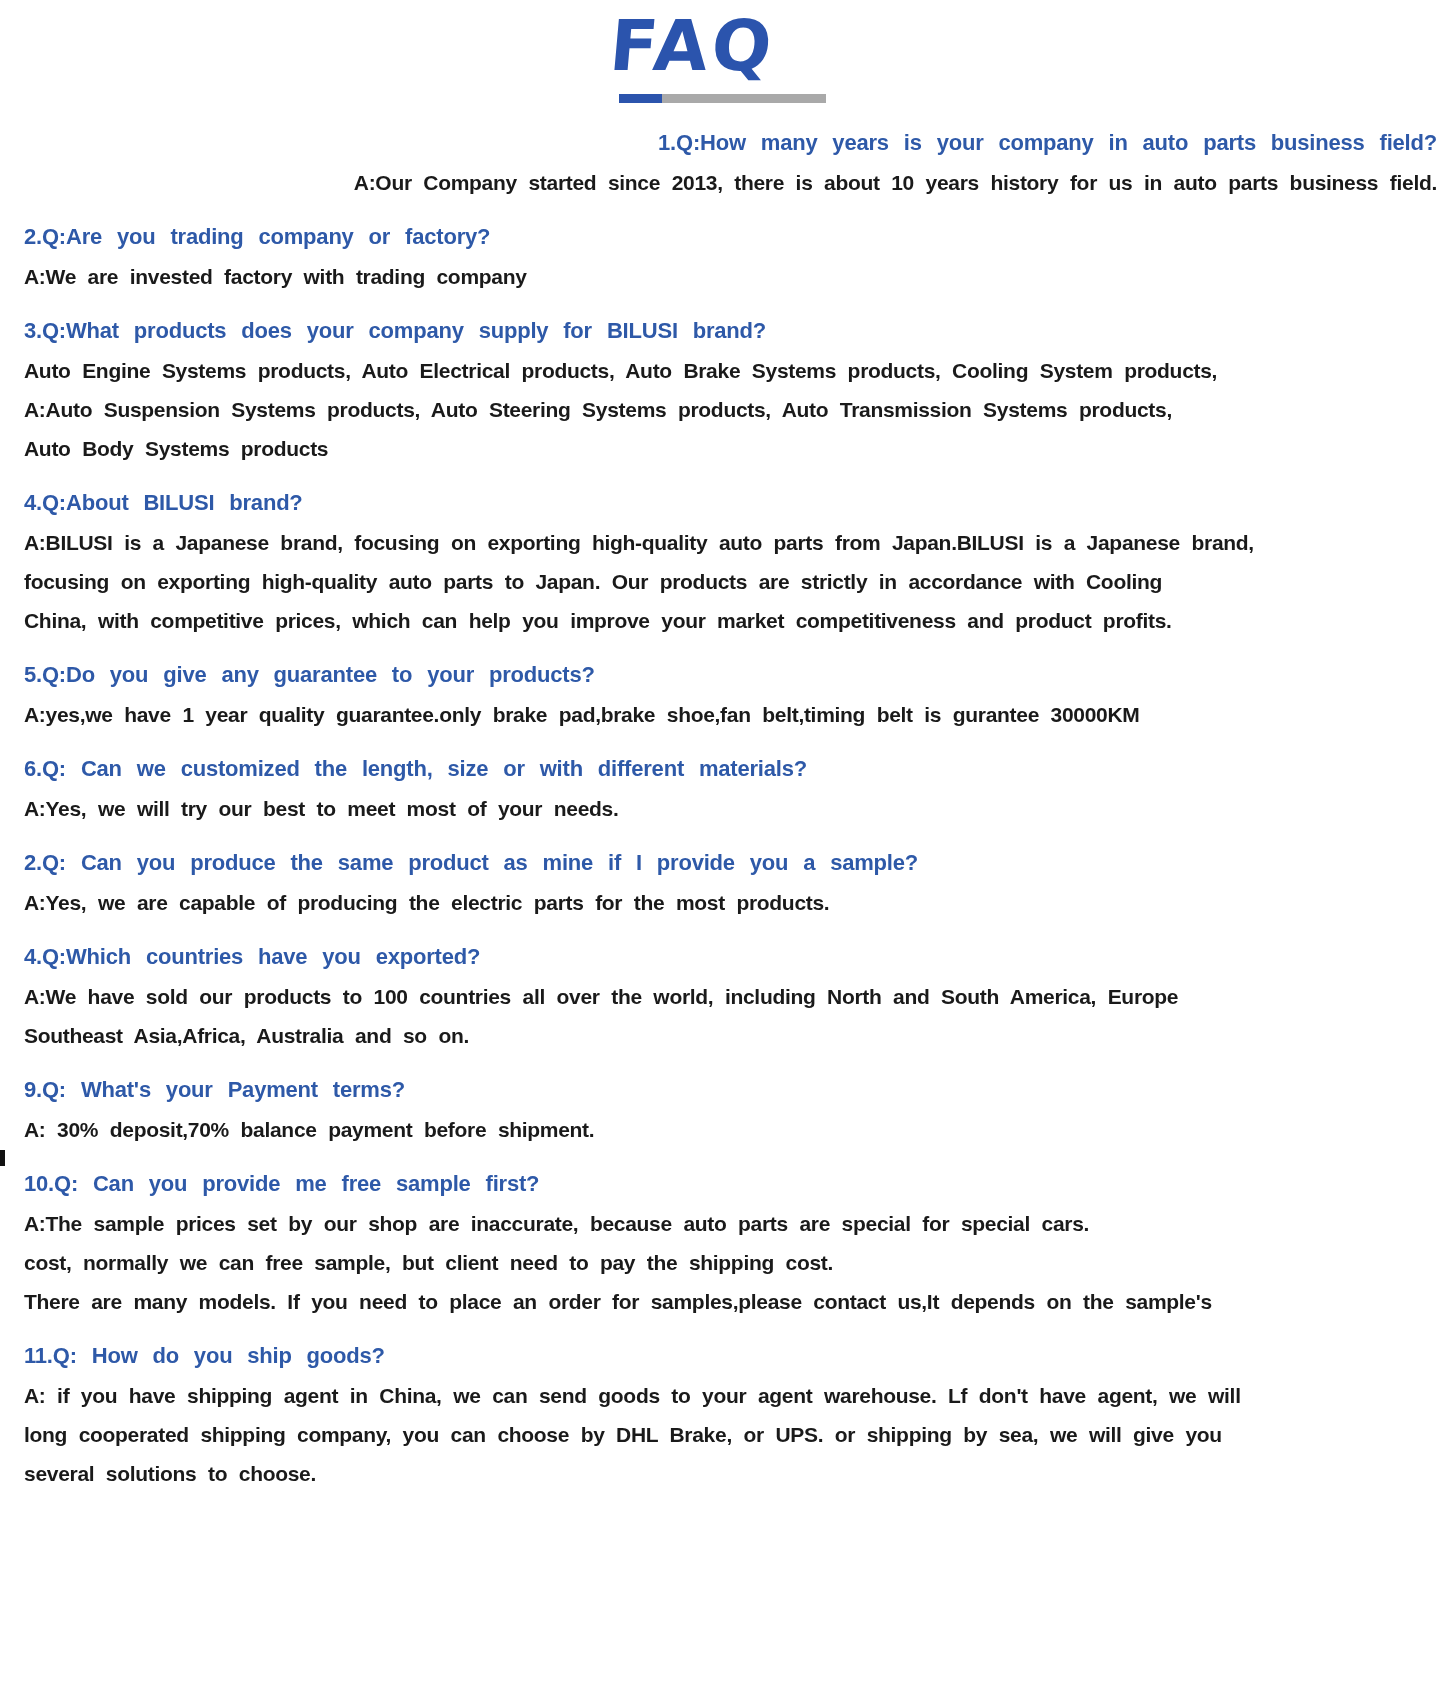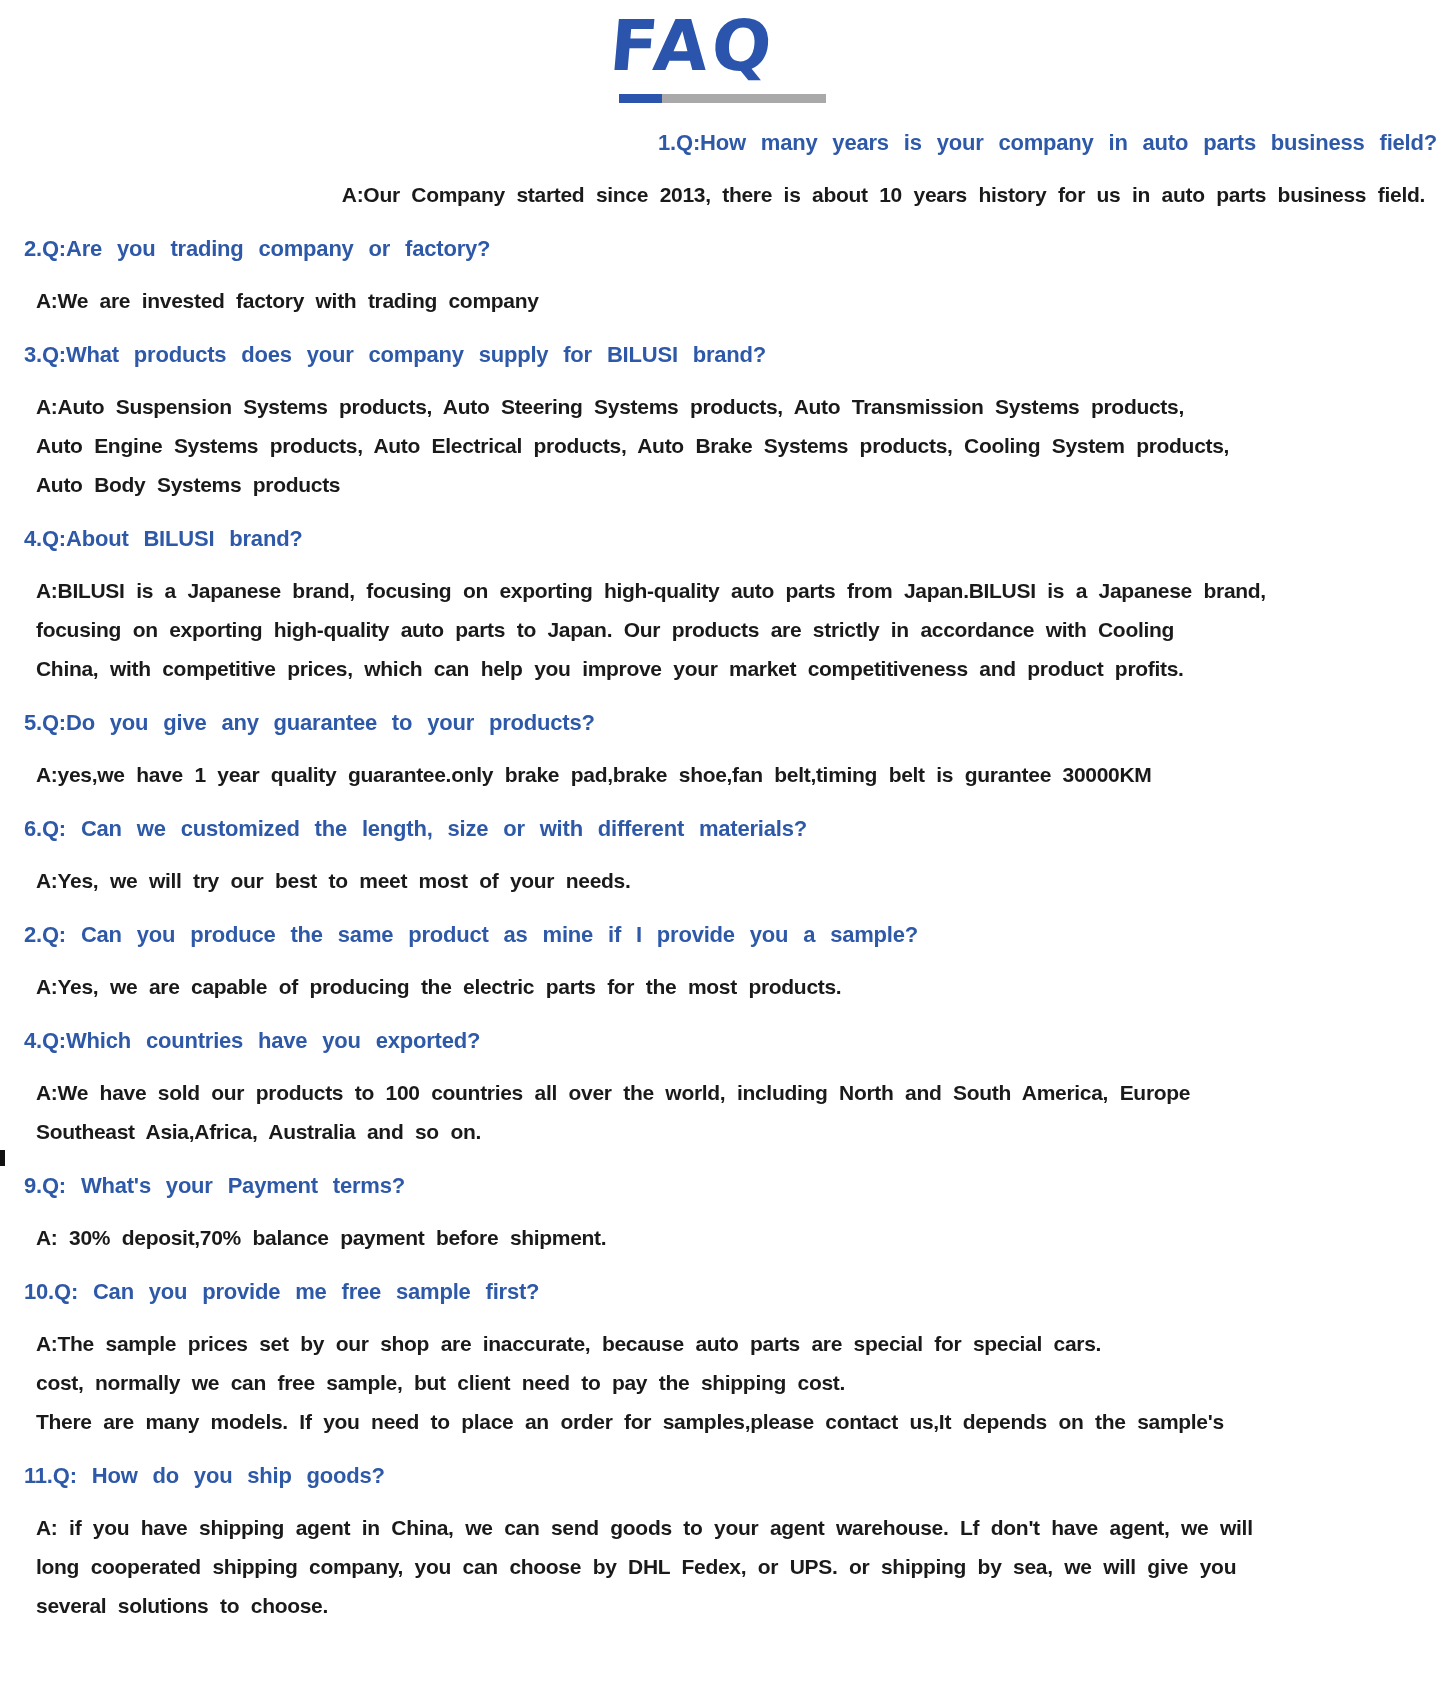--- a/index.html
+++ b/index.html
@@ -49,21 +49,21 @@
   .question {
     margin: 0;
     color: #2e59a8;
     font-size: 22px;
     font-weight: 700;
     line-height: 40px;
     word-spacing: 9px;
     letter-spacing: -0.2px;
     white-space: nowrap;
   }
-  .answer { margin: 12px; }
+  .answer { margin: 0; }
   .answer-line {
     margin: 0;
     color: #1a1a1a;
     font-size: 21px;
     font-weight: 700;
     line-height: 39px;
     word-spacing: 6px;
     letter-spacing: -0.3px;
     white-space: nowrap;
   }
@@ -97,22 +97,22 @@
   <article class="faq-item">
     <h2 class="question">2.Q:Are you trading company or factory?</h2>
     <div class="answer">
         <p class="answer-line">A:We are invested factory with trading company</p>
       </div>
   </article>
 
   <article class="faq-item">
     <h2 class="question">3.Q:What products does your company supply for BILUSI brand?</h2>
     <div class="answer">
+        <p class="answer-line">Auto Engine Systems products, Auto Electrical products, Auto Brake Systems products, Cooling System products,</p>
         <p class="answer-line">A:Auto Suspension Systems products, Auto Steering Systems products, Auto Transmission Systems products,</p>
-        <p class="answer-line">Auto Engine Systems products, Auto Electrical products, Auto Brake Systems products, Cooling System products,</p>
         <p class="answer-line">Auto Body Systems products</p>
       </div>
   </article>
 
   <article class="faq-item">
     <h2 class="question">4.Q:About BILUSI brand?</h2>
     <div class="answer">
         <p class="answer-line">A:BILUSI is a Japanese brand, focusing on exporting high-quality auto parts from Japan.BILUSI is a Japanese brand,</p>
         <p class="answer-line">focusing on exporting high-quality auto parts to Japan. Our products are strictly in accordance with Cooling</p>
         <p class="answer-line">China, with competitive prices, which can help you improve your market competitiveness and product profits.</p>
@@ -161,19 +161,19 @@
         <p class="answer-line">A:The sample prices set by our shop are inaccurate, because auto parts are special for special cars.</p>
         <p class="answer-line">cost, normally we can free sample, but client need to pay the shipping cost.</p>
         <p class="answer-line">There are many models. If you need to place an order for samples,please contact us,It  depends on the sample's</p>
       </div>
   </article>
 
   <article class="faq-item">
     <h2 class="question">11.Q: How do you ship goods?</h2>
     <div class="answer">
         <p class="answer-line">A: if you have shipping agent in China, we can send goods to your agent warehouse. Lf don't have agent, we will</p>
-        <p class="answer-line">long cooperated shipping company, you can choose by DHL Fedex, or UPS. or shipping by sea, we will give you</p>
+        <p class="answer-line">long cooperated shipping company, you can choose by DHL Brake, or UPS. or shipping by sea, we will give you</p>
         <p class="answer-line">several solutions to choose.</p>
       </div>
   </article>
 </main>
 
 <div class="edge-artifact"></div>
 
 </body></html>

